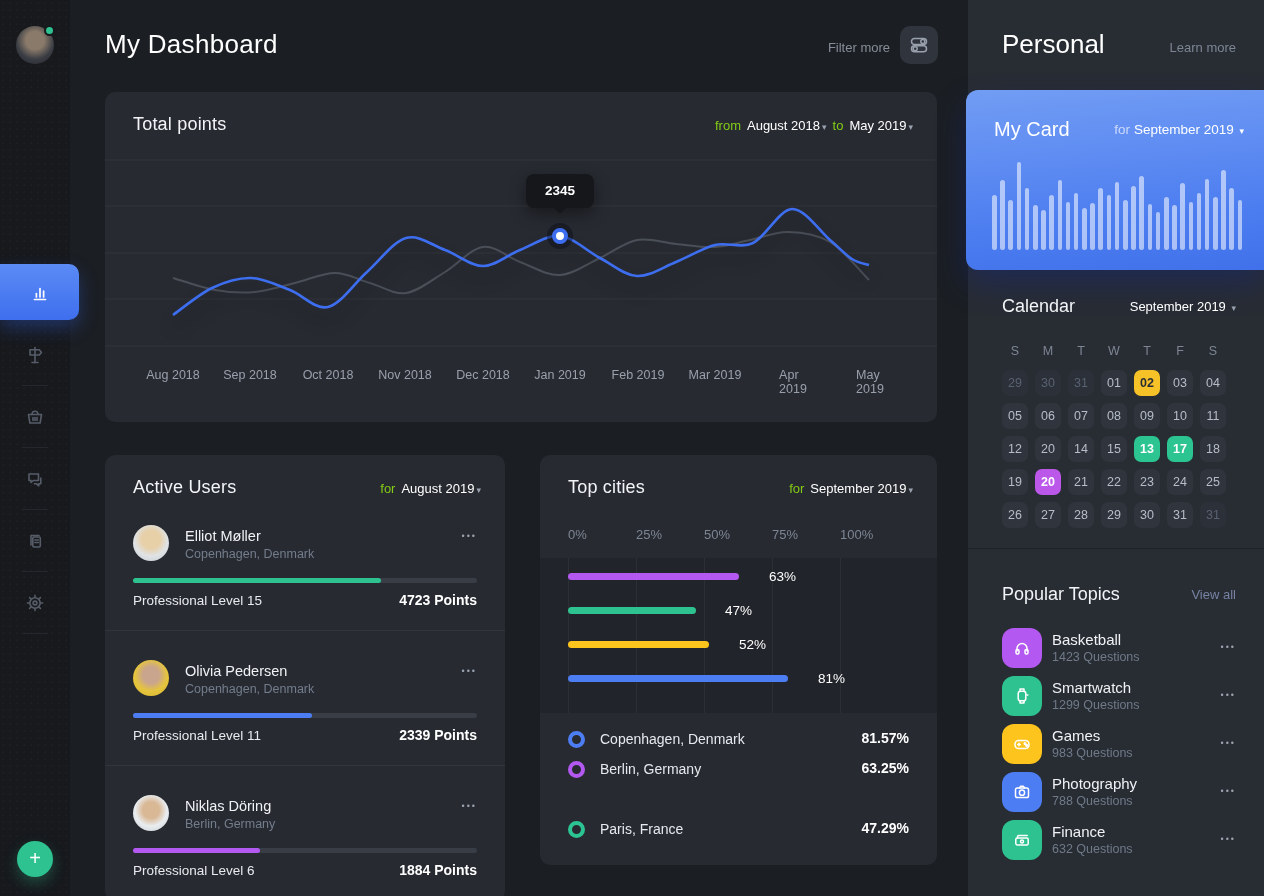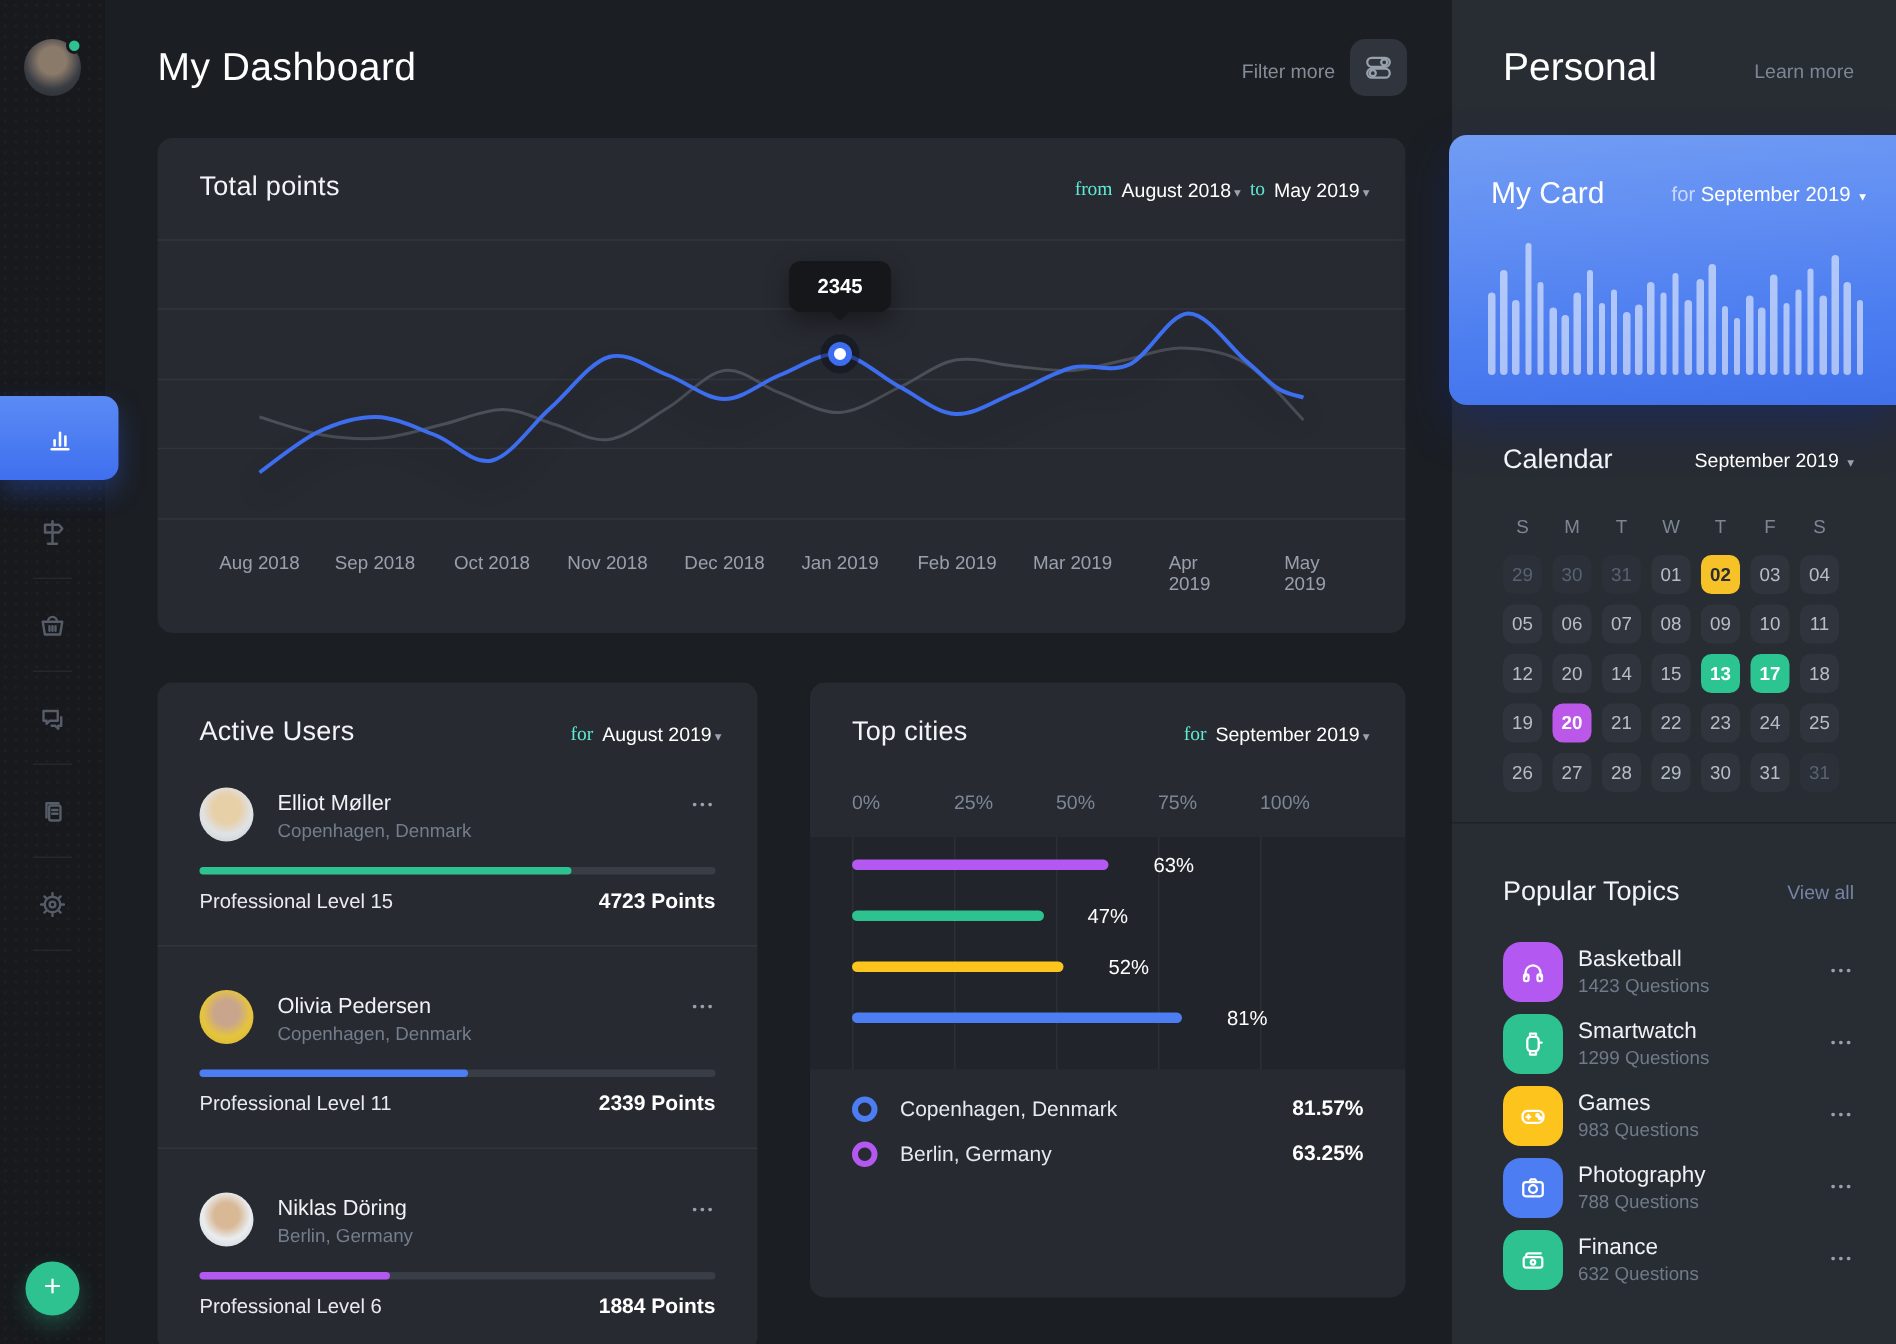--- a/index.html
+++ b/index.html
@@ -28,21 +28,21 @@
   #page-title { position:absolute; left:105px; top:29px; font-size:26px; color:#fff; letter-spacing:0.3px; }
   #filter-label { position:absolute; right:374px; top:40px; font-size:13px; color:#868d98; }
   #filter-btn { position:absolute; left:900px; top:26px; width:38px; height:38px; border-radius:10px;
     background:#30343c; display:flex; align-items:center; justify-content:center; color:#99a1ad; cursor:pointer; }
 
   
   .card { position:absolute; background:#272a31; border-radius:10px; }
   .card-head { position:absolute; left:28px; top:22px; font-size:18px; color:#f2f4f7; letter-spacing:0.2px; }
   .range { position:absolute; right:24px; top:26px; font-size:13px; color:#fff; display:flex; gap:6px;
     align-items:center; white-space:nowrap; }
-  .range .lbl { color:#5eead4;font-family:Liberation Serif, serif; }
+  .range .lbl { color:#84cc16; }
   .range .sel { cursor:pointer; }
   .caret { font-size:9px; color:#9aa2b0; margin-left:2px; }
 
   
   #tp-card { left:105px; top:92px; width:832px; height:330px; }
   #tp-chart { position:absolute; left:0; top:56px; width:832px; height:210px; }
   #tp-grid line { stroke:rgba(255,255,255,0.055); stroke-width:1; }
   #tp-gray { fill:none; stroke:#4a4f58; stroke-width:2; }
   #tp-blue { fill:none; stroke:#3d6ef0; stroke-width:2.6;
     filter:drop-shadow(0 12px 8px rgba(0,0,0,0.35)); }
@@ -347,20 +347,25 @@
 
   <div class="lg-row" style="top:272px">
     <span class="ring ring-blue"></span>
     <span class="lg-city">Copenhagen, Denmark</span>
     <span class="lg-val">81.57%</span>
   </div>
   <div class="lg-row" style="top:302px">
     <span class="ring ring-purple"></span>
     <span class="lg-city">Berlin, Germany</span>
     <span class="lg-val">63.25%</span>
+  </div>
+  <div class="lg-row" style="top:362px">
+    <span class="ring ring-green"></span>
+    <span class="lg-city">Paris, France</span>
+    <span class="lg-val">47.29%</span>
   </div>
 </div>
 
 <div id="panel">
   <div id="panel-title">Personal</div>
   <div id="learn-more">Learn more</div>
 
   <div id="my-card">
     <div id="mc-title">My Card</div>
     <div id="mc-range">

